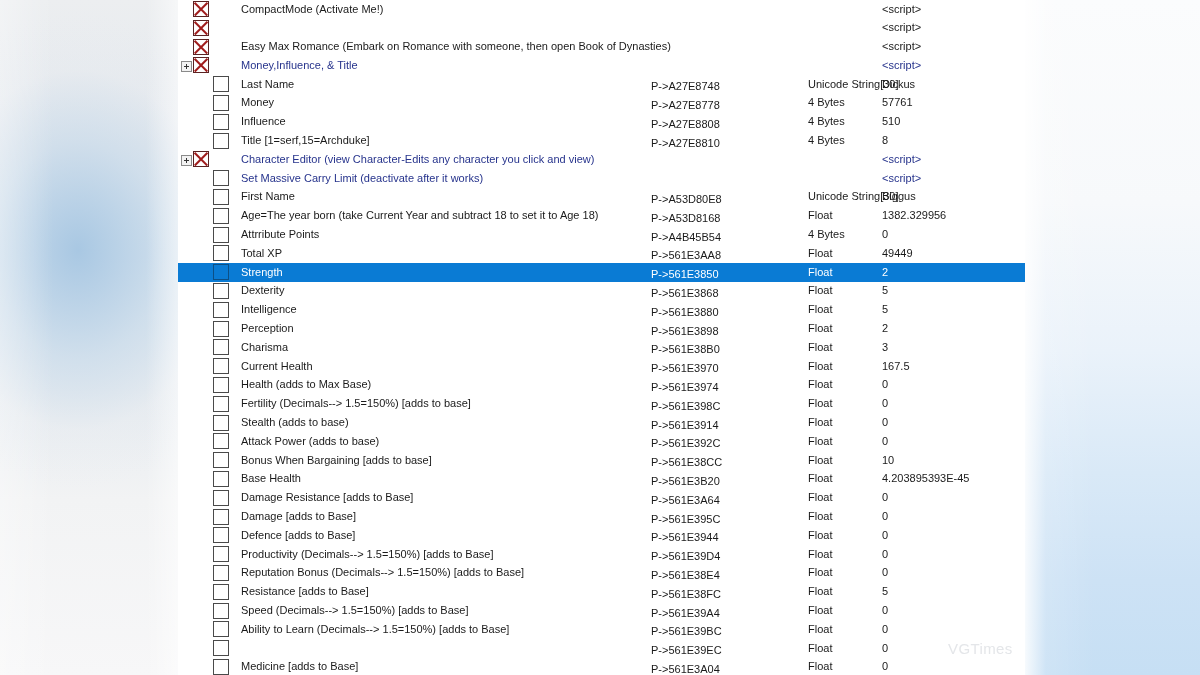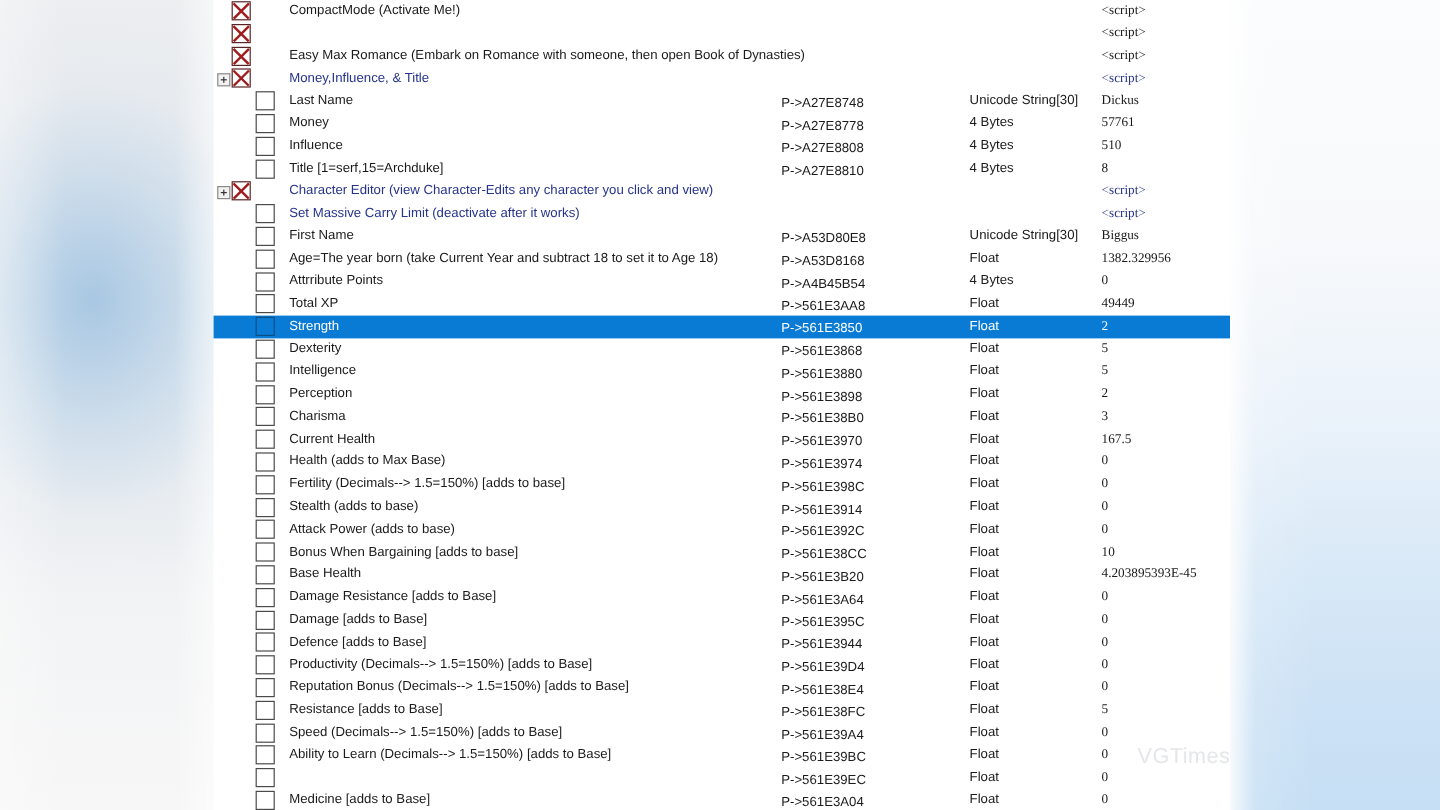--- a/index.html
+++ b/index.html
@@ -88,26 +88,26 @@
     transform-origin: center;
   }
   .cb.x:before { transform: translate(-50%,-50%) rotate(45deg); }
   .cb.x:after  { transform: translate(-50%,-50%) rotate(-45deg); }
   .row.sel .cb { background: #0a7bd4; border-color: #0c4f85; }
 
   
   .c-desc { position: absolute; left: 63px; top: 2.5px; }
   .c-addr { position: absolute; left: 473px; top: 5px; }
   .c-type { position: absolute; left: 630px; top: 2.5px; }
-  .c-val  { position: absolute; left: 740px; top: 2.5px; font-family: Liberation Serif, serif; }
+  .c-val  { position: absolute; left: 704px; top: 2.5px; }
   .script-label { color: #26338c; text-align: center; }
 
   .watermark {
-    position: absolute; left: 948px; top: 620px;
-    font-size: 18px; color: #e4e6e9; letter-spacing: 0.4px;
+    position: absolute; left: 948px; top: 640px;
+    font-size: 15px; color: #e4e6e9; letter-spacing: 0.4px;
     font-family: "Liberation Sans", sans-serif;
   }
 </style>
 </head>
 <body>
 
 <div id="screen">
   <div class="bg-left"></div>
   <div class="bg-left-fade"></div>
   <div class="bg-right"></div>

